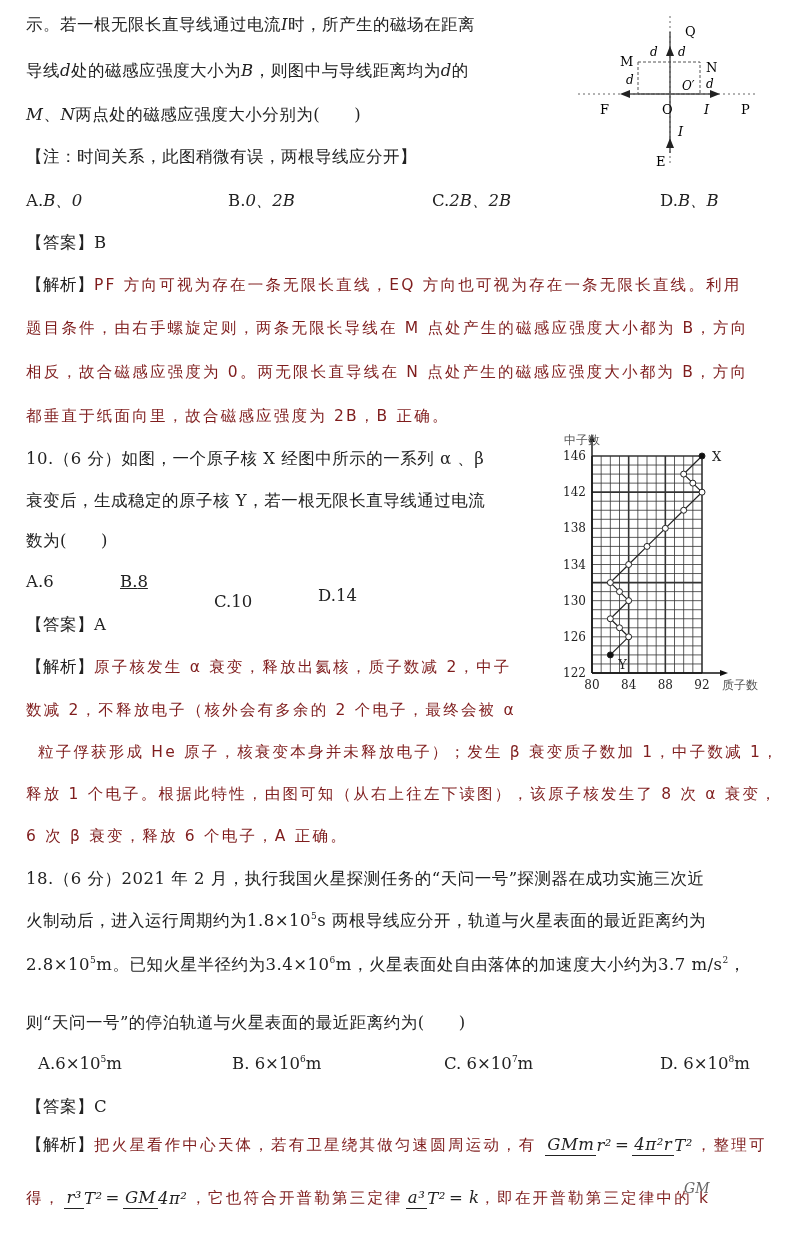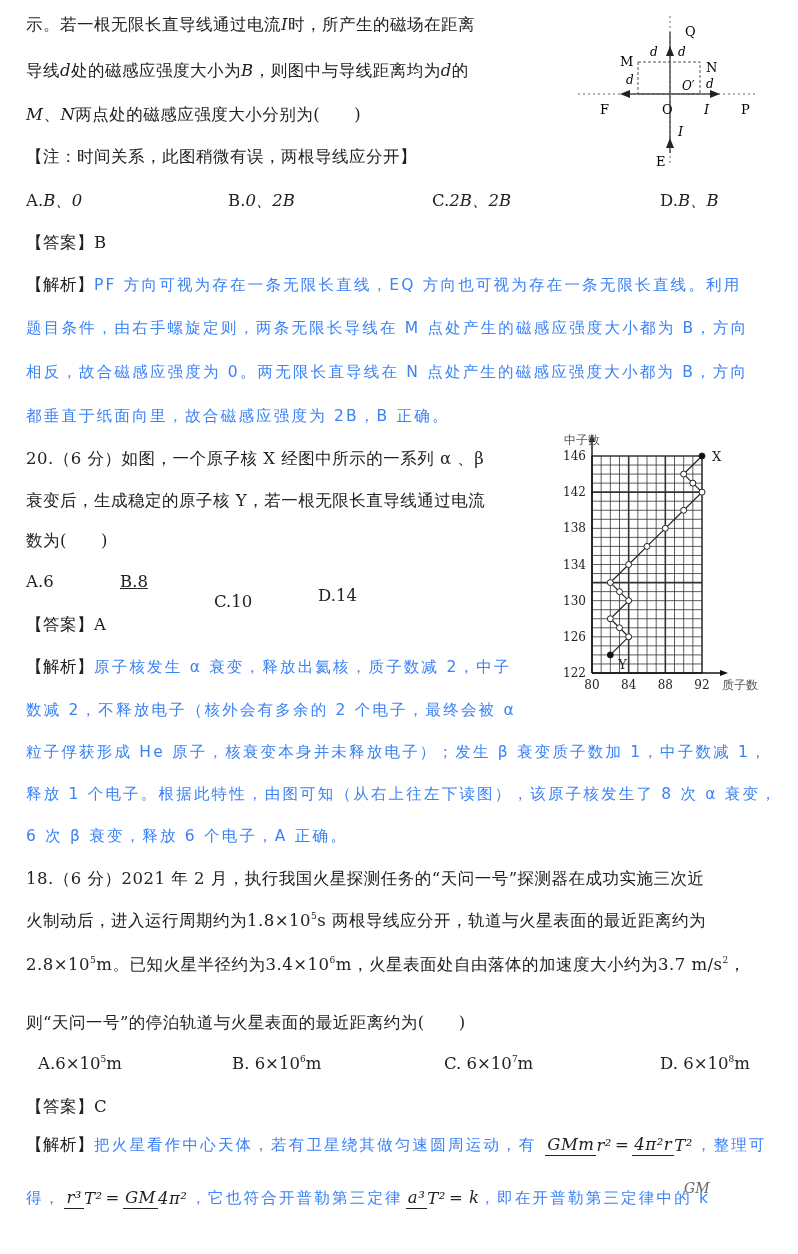--- a/index.html
+++ b/index.html
@@ -3,21 +3,21 @@
 <meta charset="utf-8">
 <style>
   html, body { margin: 0; padding: 0; background: #ffffff; }
   body {
     width: 798px; height: 1254px; position: relative; overflow: hidden;
     font-family: "DejaVu Serif", "Liberation Serif", serif;
     color: #222; font-size: 16.5px;
   }
   .line { position: absolute; left: 26px; white-space: nowrap; letter-spacing: 0.5px; }
   .it { font-style: italic; }
-  .kai { font-family: "DejaVu Sans", "Liberation Sans", sans-serif; font-size: 15.5px; letter-spacing: 2.2px; color: #3b82f6; }
+  .kai { font-family: "DejaVu Sans", "Liberation Sans", sans-serif; font-size: 15.5px; letter-spacing: 2.2px; color: #7f1d1d; }
   .opt { position: absolute; white-space: nowrap; }
   sup { font-size: 9px; vertical-align: 7px; }
   .frac { display: inline-flex; flex-direction: row; align-items: center; vertical-align: middle; font-style: italic; margin: 0 3px; }
   .frac .num { border-bottom: 1px solid #222; padding: 0 2px; line-height: 20px; }
   .frac .den { line-height: 20px; }
   svg text { font-family: "DejaVu Serif", "Liberation Serif", serif; }
 </style>
 </head>
 <body>
 
@@ -67,33 +67,33 @@
 <div class="opt" style="left:432px; top:190px;"><span>C.</span><span class="it">2B、2B</span></div>
 <div class="opt" style="left:660px; top:190px;"><span>D.</span><span class="it">B、B</span></div>
 
 <div class="line" style="top:232px;"><span>【答案】</span><span>B</span></div>
 
 <div class="line" style="top:274px;"><span>【解析】</span><span class="kai">PF 方向可视为存在一条无限长直线，EQ 方向也可视为存在一条无限长直线。利用</span></div>
 <div class="line kai" style="top:318px;">题目条件，由右手螺旋定则，两条无限长导线在 M 点处产生的磁感应强度大小都为 B，方向</div>
 <div class="line kai" style="top:362px;">相反，故合磁感应强度为 0。两无限长直导线在 N 点处产生的磁感应强度大小都为 B，方向</div>
 <div class="line kai" style="top:406px;">都垂直于纸面向里，故合磁感应强度为 2B，B 正确。</div>
 
-<div class="line" style="top:448px;">20.（6 分）如图，一个原子核 X 经图中所示的一系列 α 、β</div>
+<div class="line" style="top:448px;">10.（6 分）如图，一个原子核 X 经图中所示的一系列 α 、β</div>
 <div class="line" style="top:490px;">衰变后，生成稳定的原子核 Y，若一根无限长直导线通过电流</div>
 <div class="line" style="top:530px;">数为(　　)</div>
 
 <div class="opt" style="left:26px; top:572px;"><span>A.</span><span>6</span></div>
 <div class="opt" style="left:120px; top:572px;text-decoration:underline;"><span>B.</span><span>8</span></div>
 <div class="opt" style="left:214px; top:592px;"><span>C.</span><span>10</span></div>
 <div class="opt" style="left:318px; top:586px;text-align:center;"><span>D.</span><span>14</span></div>
 
 <div class="line" style="top:614px;"><span>【答案】</span><span>A</span></div>
 <div class="line" style="top:656px;"><span>【解析】</span><span class="kai">原子核发生 α 衰变，释放出氦核，质子数减 2，中子</span></div>
 <div class="line kai" style="top:700px;">数减 2，不释放电子（核外会有多余的 2 个电子，最终会被 α</div>
-<div class="line kai" style="top:742px;">粒子俘获形成 He 原子，核衰变本身并未释放电子）；发生 β 衰变质子数加 1，中子数减 1，</div>
+<div class="line kai" style="top:742px;margin-left:12px;">粒子俘获形成 He 原子，核衰变本身并未释放电子）；发生 β 衰变质子数加 1，中子数减 1，</div>
 <div class="line kai" style="top:784px;">释放 1 个电子。根据此特性，由图可知（从右上往左下读图），该原子核发生了 8 次 α 衰变，</div>
 <div class="line kai" style="top:826px;">6 次 β 衰变，释放 6 个电子，A 正确。</div>
 
 <svg id="nuclide-chart" style="position:absolute; left:540px; top:432px;" width="258" height="270">
   <g id="chart-grid">
       <line x1="52" y1="24" x2="52" y2="241" stroke="#333" stroke-width="1.6"></line>
       <line x1="61.166666666666664" y1="24" x2="61.166666666666664" y2="241" stroke="#333" stroke-width="0.8"></line>
       <line x1="70.33333333333333" y1="24" x2="70.33333333333333" y2="241" stroke="#333" stroke-width="0.8"></line>
       <line x1="79.5" y1="24" x2="79.5" y2="241" stroke="#333" stroke-width="0.8"></line>
       <line x1="88.66666666666666" y1="24" x2="88.66666666666666" y2="241" stroke="#333" stroke-width="1.6"></line>

